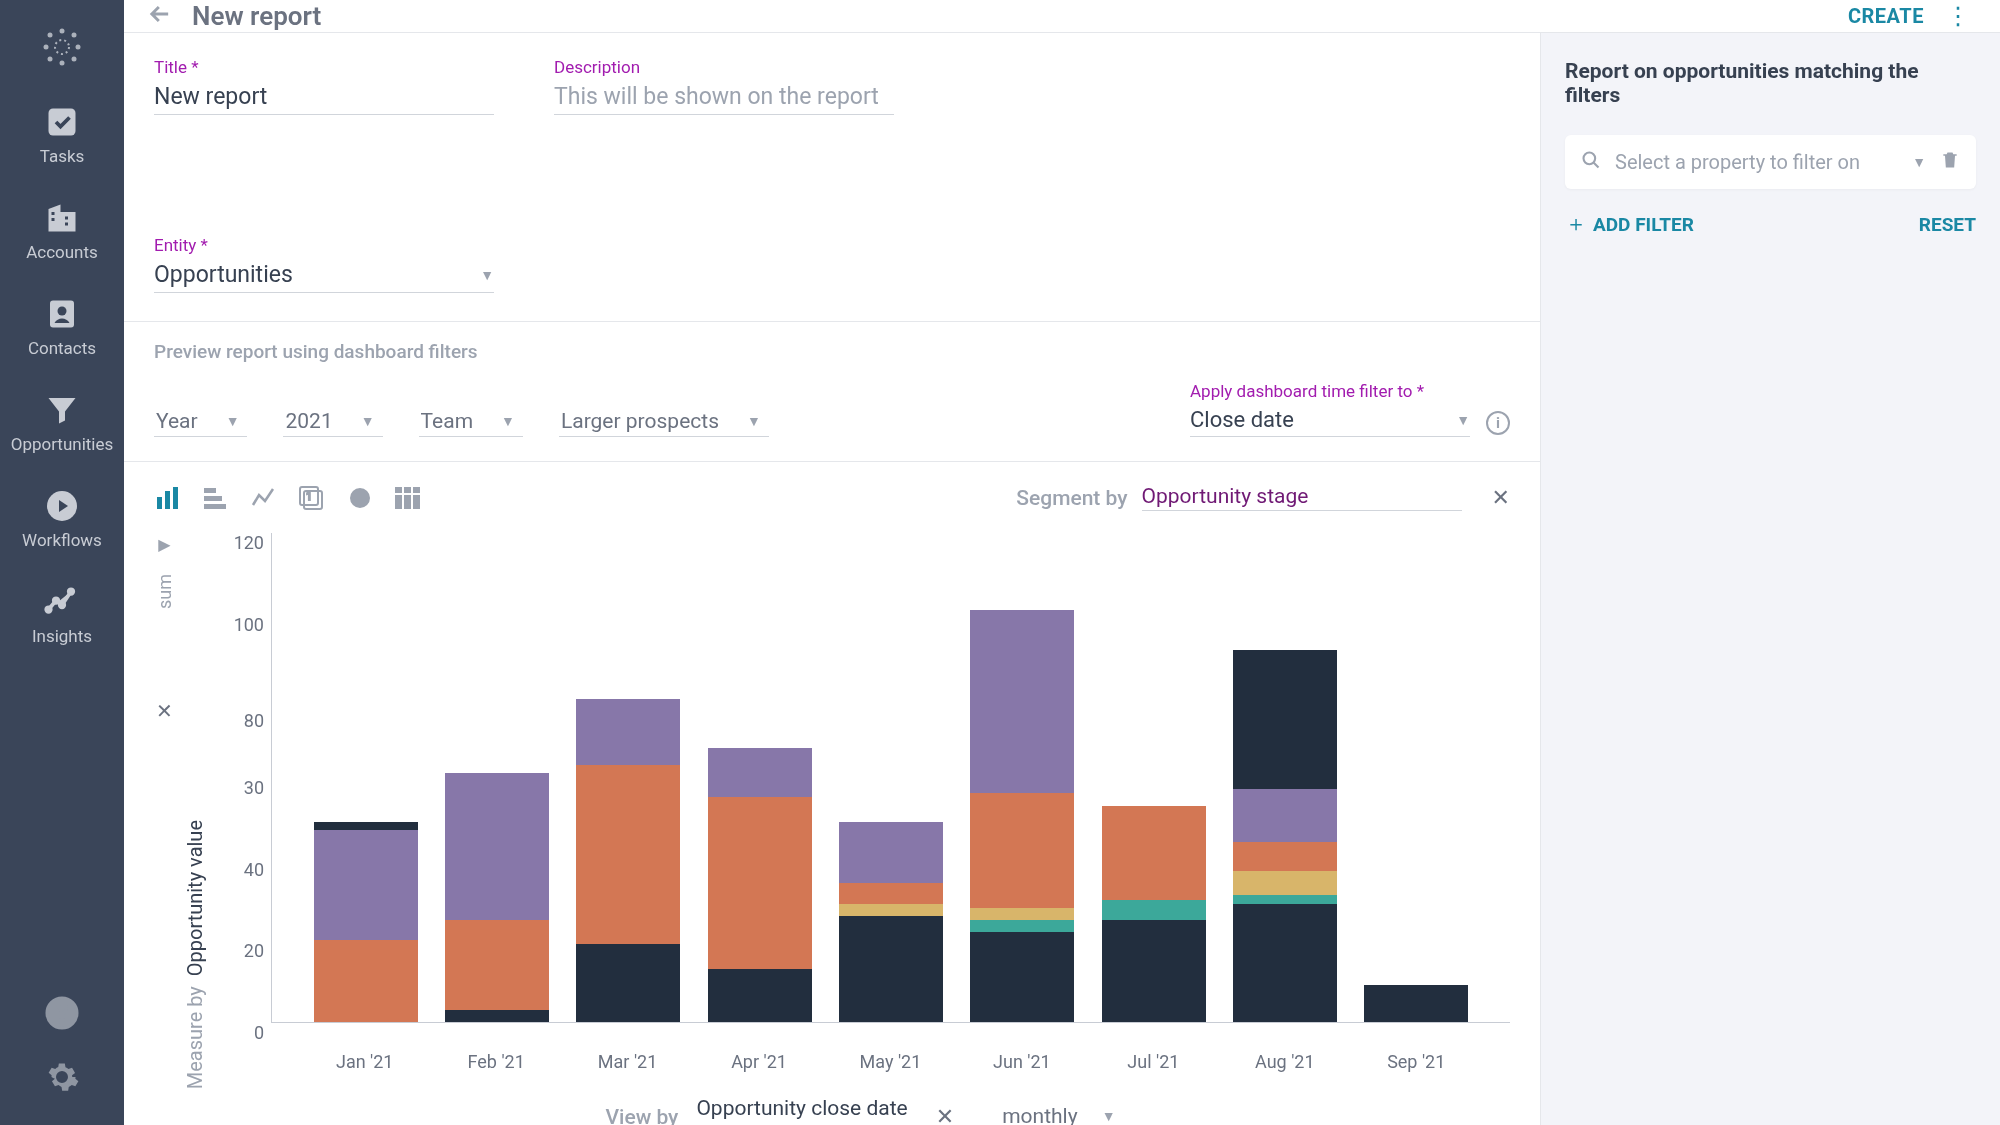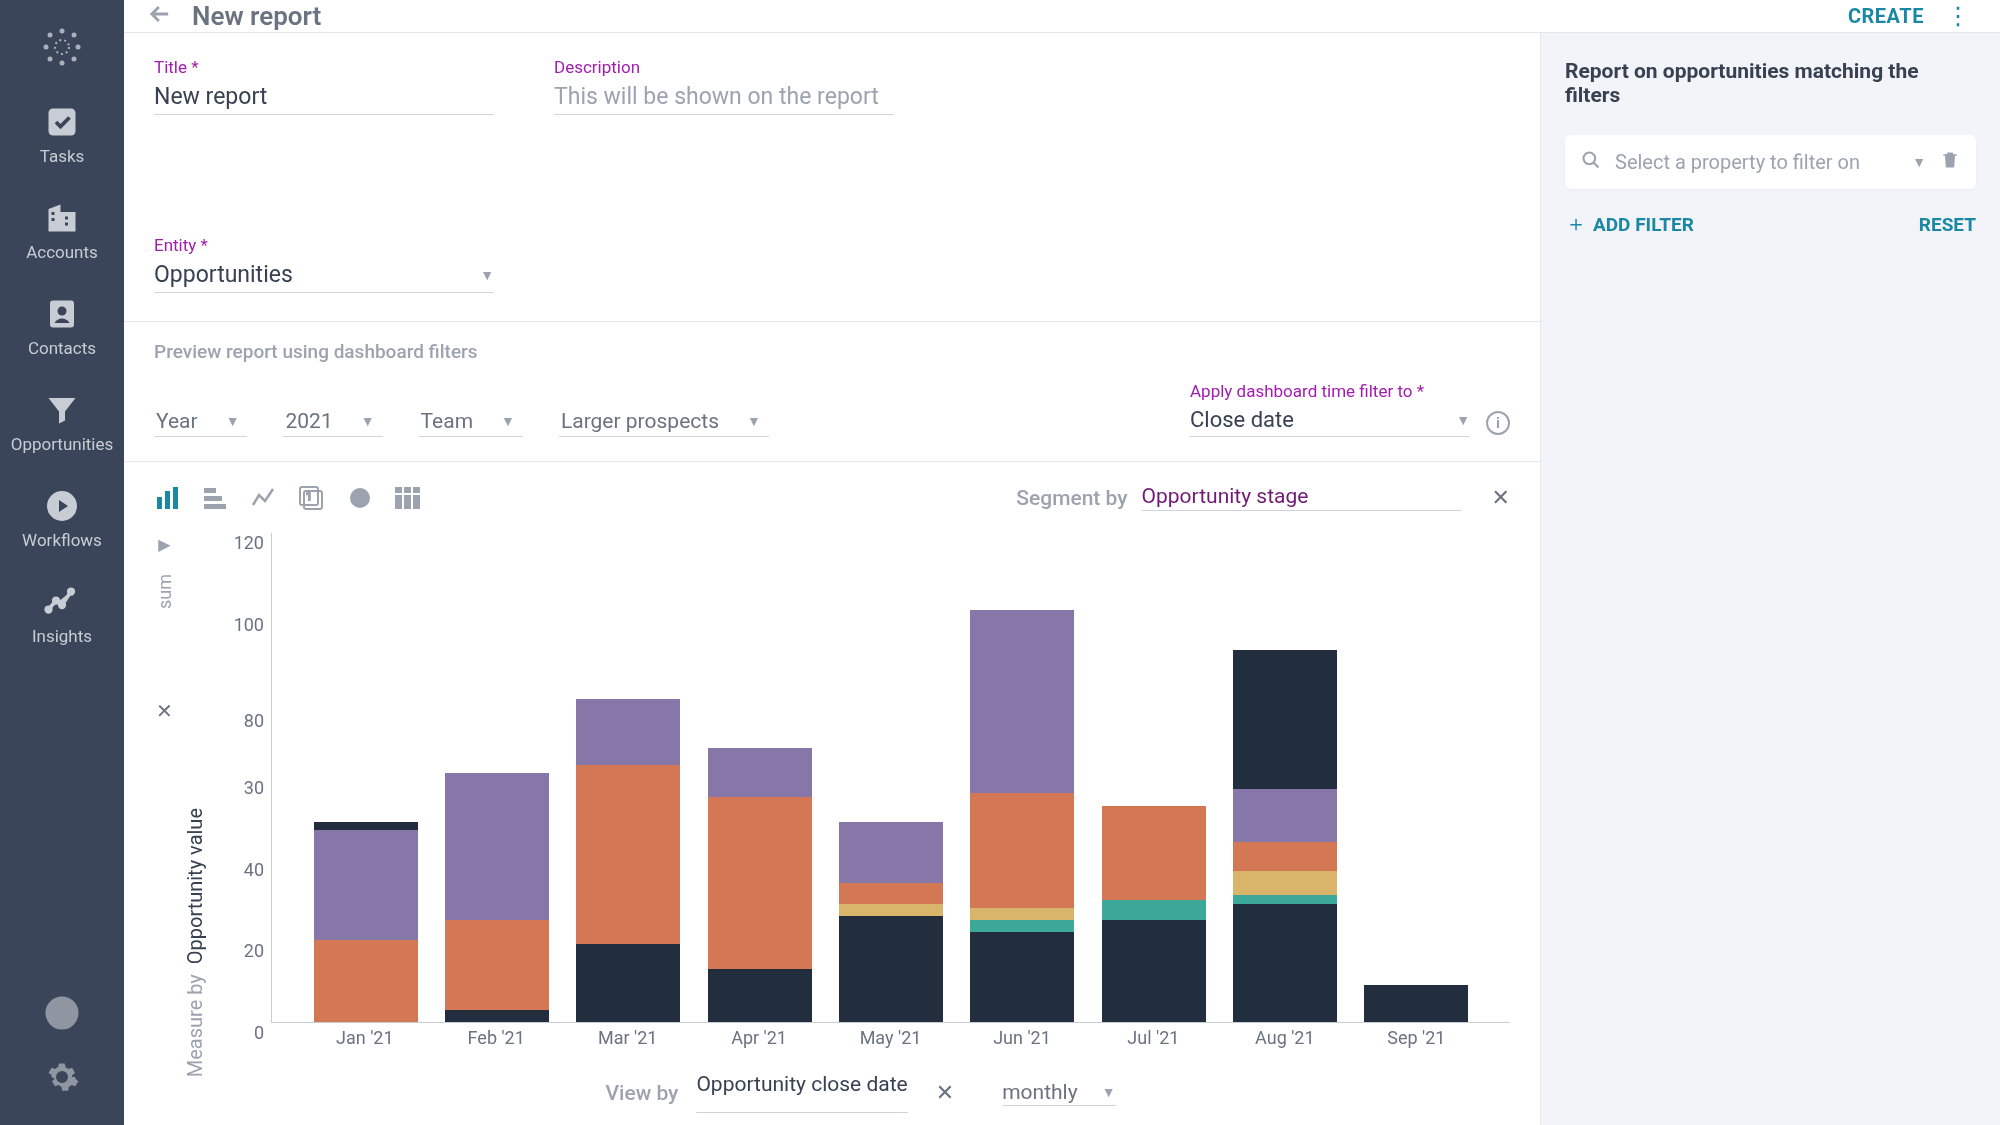--- a/index.html
+++ b/index.html
@@ -128,21 +128,21 @@
   .y-measure { writing-mode: vertical-rl; transform:rotate(180deg); font-size:20px; color:#374151; position:relative; bottom:-120px;}
   .y-measure .lbl { color:#9ca3af;}
 
   .plot-wrap { flex:1; }
   .plot { position:relative; height:490px; border-left:1px solid #c8ccd4; border-bottom:1px solid #c8ccd4; margin-left:60px;}
   .ytick { position:absolute; left:-56px; width:48px; text-align:right; font-size:18px; color:#6b7280; transform:translateY(50%);}
   .bars { position:absolute; left:0; right:0; bottom:0; top:0; display:flex; align-items:flex-end; justify-content:space-between; padding:0 28px;}
   .bar-col { flex:1; display:flex; justify-content:center; }
   .bar { width:104px; display:flex; flex-direction:column-reverse;}
   .seg { width:100%; }
-  .cats { display:flex; justify-content:flex-end; padding:0 28px; margin-left:60px; margin-top:4px;}
+  .cats { display:flex; justify-content:space-between; padding:0 28px; margin-left:60px; margin-top:28px;}
   .cats span { flex:1; text-align:center; font-size:18px; color:#6b7280;}
 
   .x-controls { display:flex; align-items:center; justify-content:center; gap:18px; margin-top:24px; font-size:21px;}
   .x-controls .lbl { color:#9ca3af; font-weight:500;}
   .x-controls .val { color:#374151; border-bottom:1px solid #d1d5db; padding-bottom:16px;}
   .x-controls .monthly { color:#6b7280; border-bottom:1px solid #d1d5db; padding-bottom:1px; display:flex;align-items:center;gap:10px; margin-left:30px;}
 
   
   .right-panel { width:460px; background:var(--bg-light-panel); border-left:1px solid #e5e7eb; padding: 26px 24px;}
   .right-panel h3 { margin:0 0 28px; font-size:21px; font-weight:700; color:#374151;}

